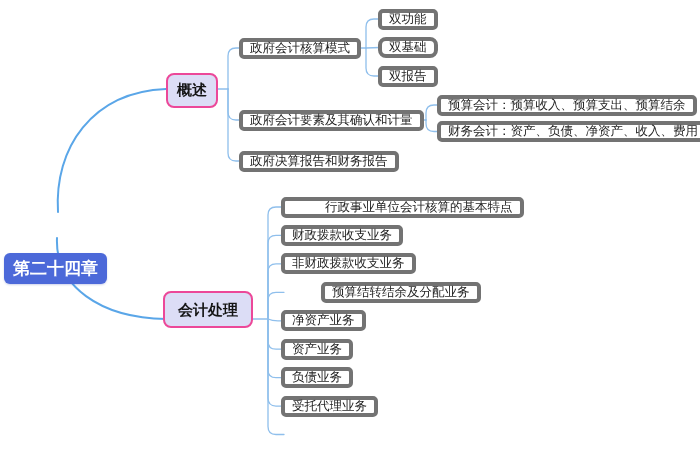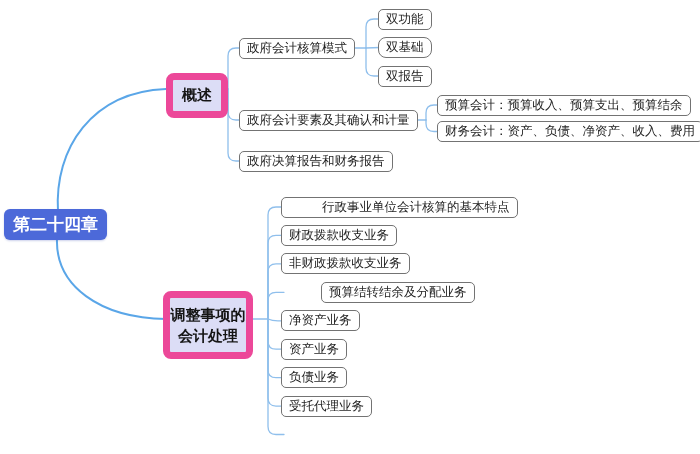--- a/index.html
+++ b/index.html
@@ -7,29 +7,29 @@
     position:relative;width:700px;height:454px;background:#ffffff;
     font-family:"Liberation Sans","DejaVu Sans",sans-serif;overflow:hidden;
   }
   .links{position:absolute;left:0;top:0;width:700px;height:454px;}
   .node{
     position:absolute;box-sizing:border-box;display:flex;align-items:center;justify-content:center;
     white-space:nowrap;z-index:2;
   }
   .root{
     background:#4C69D9;color:#ffffff;font-weight:bold;font-size:17px;
-    border-radius:6px;width:103px;height:31px;box-shadow:0 1px 2px rgba(60,80,180,.25);
+    border-radius:6px;width:103px;height:31px;box-shadow:0 1px 2px rgba(60,80,180,.25);margin-top:44px;
   }
   .section{
-    background:#DCDDF6;border:7px solid #ec4899;color:#151515;font-weight:bold;
+    background:#DCDDF6;border:2px solid #ec4899;color:#151515;font-weight:bold;
     font-size:15px;border-radius:8px;padding:6px 9px;text-align:center;
   }
   .section.two-line{flex-direction:column;line-height:21px;padding:6px 8px;width:90px;}
   .leaf{
-    background:#ffffff;border:1px solid #737373;border-radius:5px;color:#1e1e1e;
+    background:#ffffff;border:4px solid #737373;border-radius:5px;color:#1e1e1e;
     font-size:12.5px;height:21px;padding:0 7px;
   }
 </style>
 </head>
 <body>
 
 <div class="canvas">
 
   <svg class="links" viewBox="0 0 700 454" xmlns="http://www.w3.org/2000/svg">
 
@@ -76,21 +76,20 @@
   <div class="node leaf" style="left:378px;top:37px;border-radius:8px;">双基础</div>
   <div class="node leaf" style="left:378px;top:65.5px;text-align:center;">双报告</div>
 
   <div class="node leaf" style="left:239px;top:109.5px;">政府会计要素及其确认和计量</div>
   <div class="node leaf" style="left:437px;top:94.5px;">预算会计：预算收入、预算支出、预算结余</div>
   <div class="node leaf" style="left:437px;top:121px;">财务会计：资产、负债、净资产、收入、费用</div>
 
   <div class="node leaf" style="left:239px;top:150.5px;">政府决算报告和财务报告</div>
 
   <div class="node section two-line" style="left:163px;top:291px;">
-    <span>调整事项的</span>
     <span>会计处理</span>
   </div>
 
   <div class="node leaf" style="left:281px;top:196.5px;padding-left:40px;">行政事业单位会计核算的基本特点</div>
   <div class="node leaf" style="left:281px;top:224.9px;">财政拨款收支业务</div>
   <div class="node leaf" style="left:281px;top:253.4px;">非财政拨款收支业务</div>
   <div class="node leaf" style="left:281px;top:281.8px;margin-left:40px;">预算结转结余及分配业务</div>
   <div class="node leaf" style="left:281px;top:310.3px;">净资产业务</div>
   <div class="node leaf" style="left:281px;top:338.7px;">资产业务</div>
   <div class="node leaf" style="left:281px;top:367.2px;">负债业务</div>

